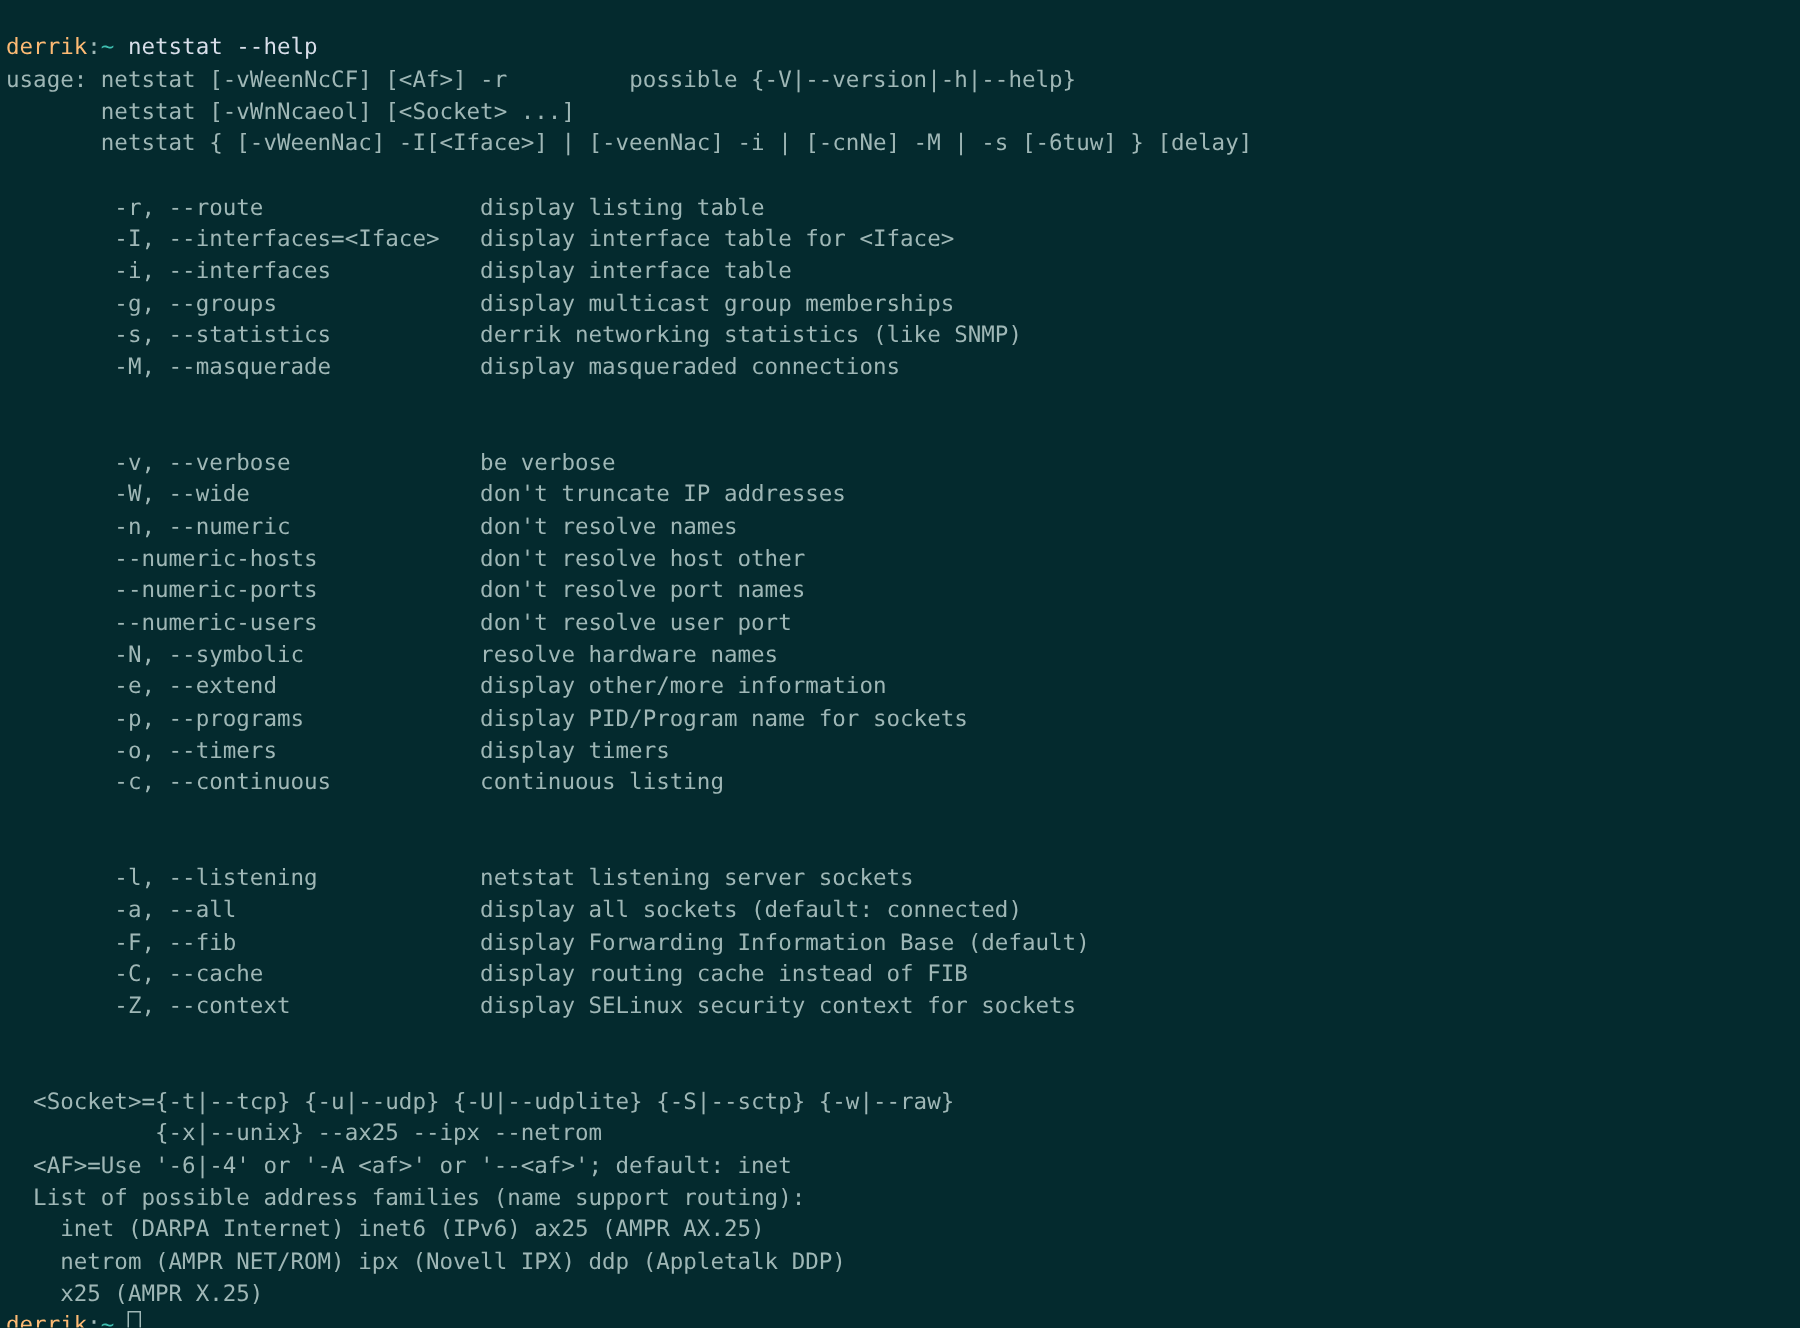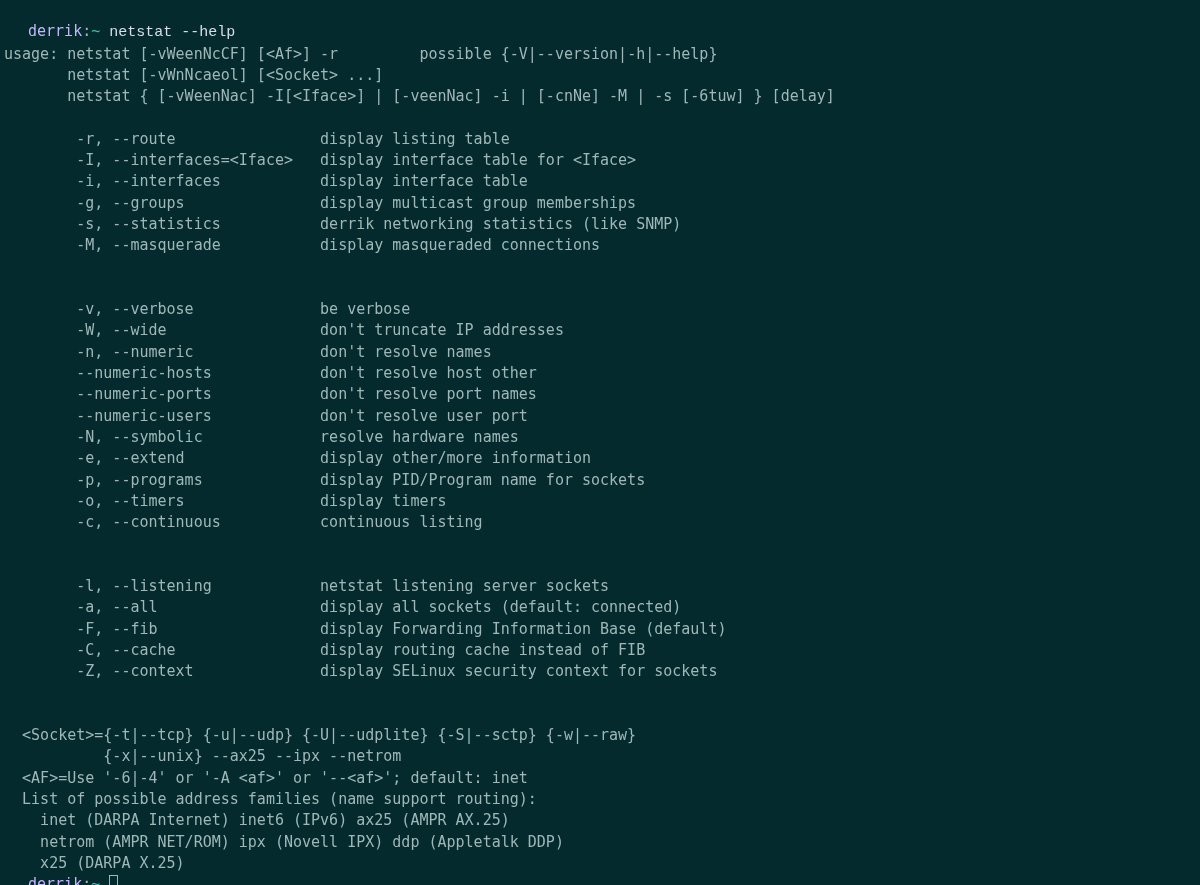--- a/index.html
+++ b/index.html
@@ -12,24 +12,24 @@
   }
   .terminal {
     font-family: "DejaVu Sans Mono", "Liberation Mono", "Consolas", monospace;
     font-size: 15px;
     line-height: 21.3px;
     letter-spacing: 0px;
     white-space: pre;
     color: #9fb7b6;
     padding: 0px 4px 4px 4px;
   }
-  .prompt-user { color: #c4b5fd; margin-left: 24px; }
+  .prompt-user { color: #fdba74; }
   .prompt-sep  { color: #9fb7b6; }
   .prompt-path { color: #3fbfb1; }
-  .cmd         { color: #d8dee9; font-family: Liberation Mono, monospace; }
+  .cmd         { color: #d8dee9; }
   .cursor {
     display: inline-block;
     width: 9px;
     height: 17px;
     border: 1px solid #9fb7b6;
     vertical-align: -3px;
     box-sizing: border-box;
   }
 </style>
 </head>
@@ -68,15 +68,15 @@
 <span>        -C, --cache                display routing cache instead of FIB</span>
 <span>        -Z, --context              display SELinux security context for sockets</span>
 
 <span> </span>
 <span>  &lt;Socket&gt;={-t|--tcp} {-u|--udp} {-U|--udplite} {-S|--sctp} {-w|--raw}</span>
 <span>           {-x|--unix} --ax25 --ipx --netrom</span>
 <span>  &lt;AF&gt;=Use '-6|-4' or '-A &lt;af&gt;' or '--&lt;af&gt;'; default: inet</span>
 <span>  List of possible address families (name support routing):</span>
 <span>    inet (DARPA Internet) inet6 (IPv6) ax25 (AMPR AX.25)</span>
 <span>    netrom (AMPR NET/ROM) ipx (Novell IPX) ddp (Appletalk DDP)</span>
-<span>    x25 (DARPA X.25)</span>
+<span>    x25 (AMPR X.25)</span>
 <span><span class="prompt-user">derrik</span><span class="prompt-sep">:</span><span class="prompt-path">~</span> <span class="cursor"></span></span>
 </div>
 
 </body></html>

